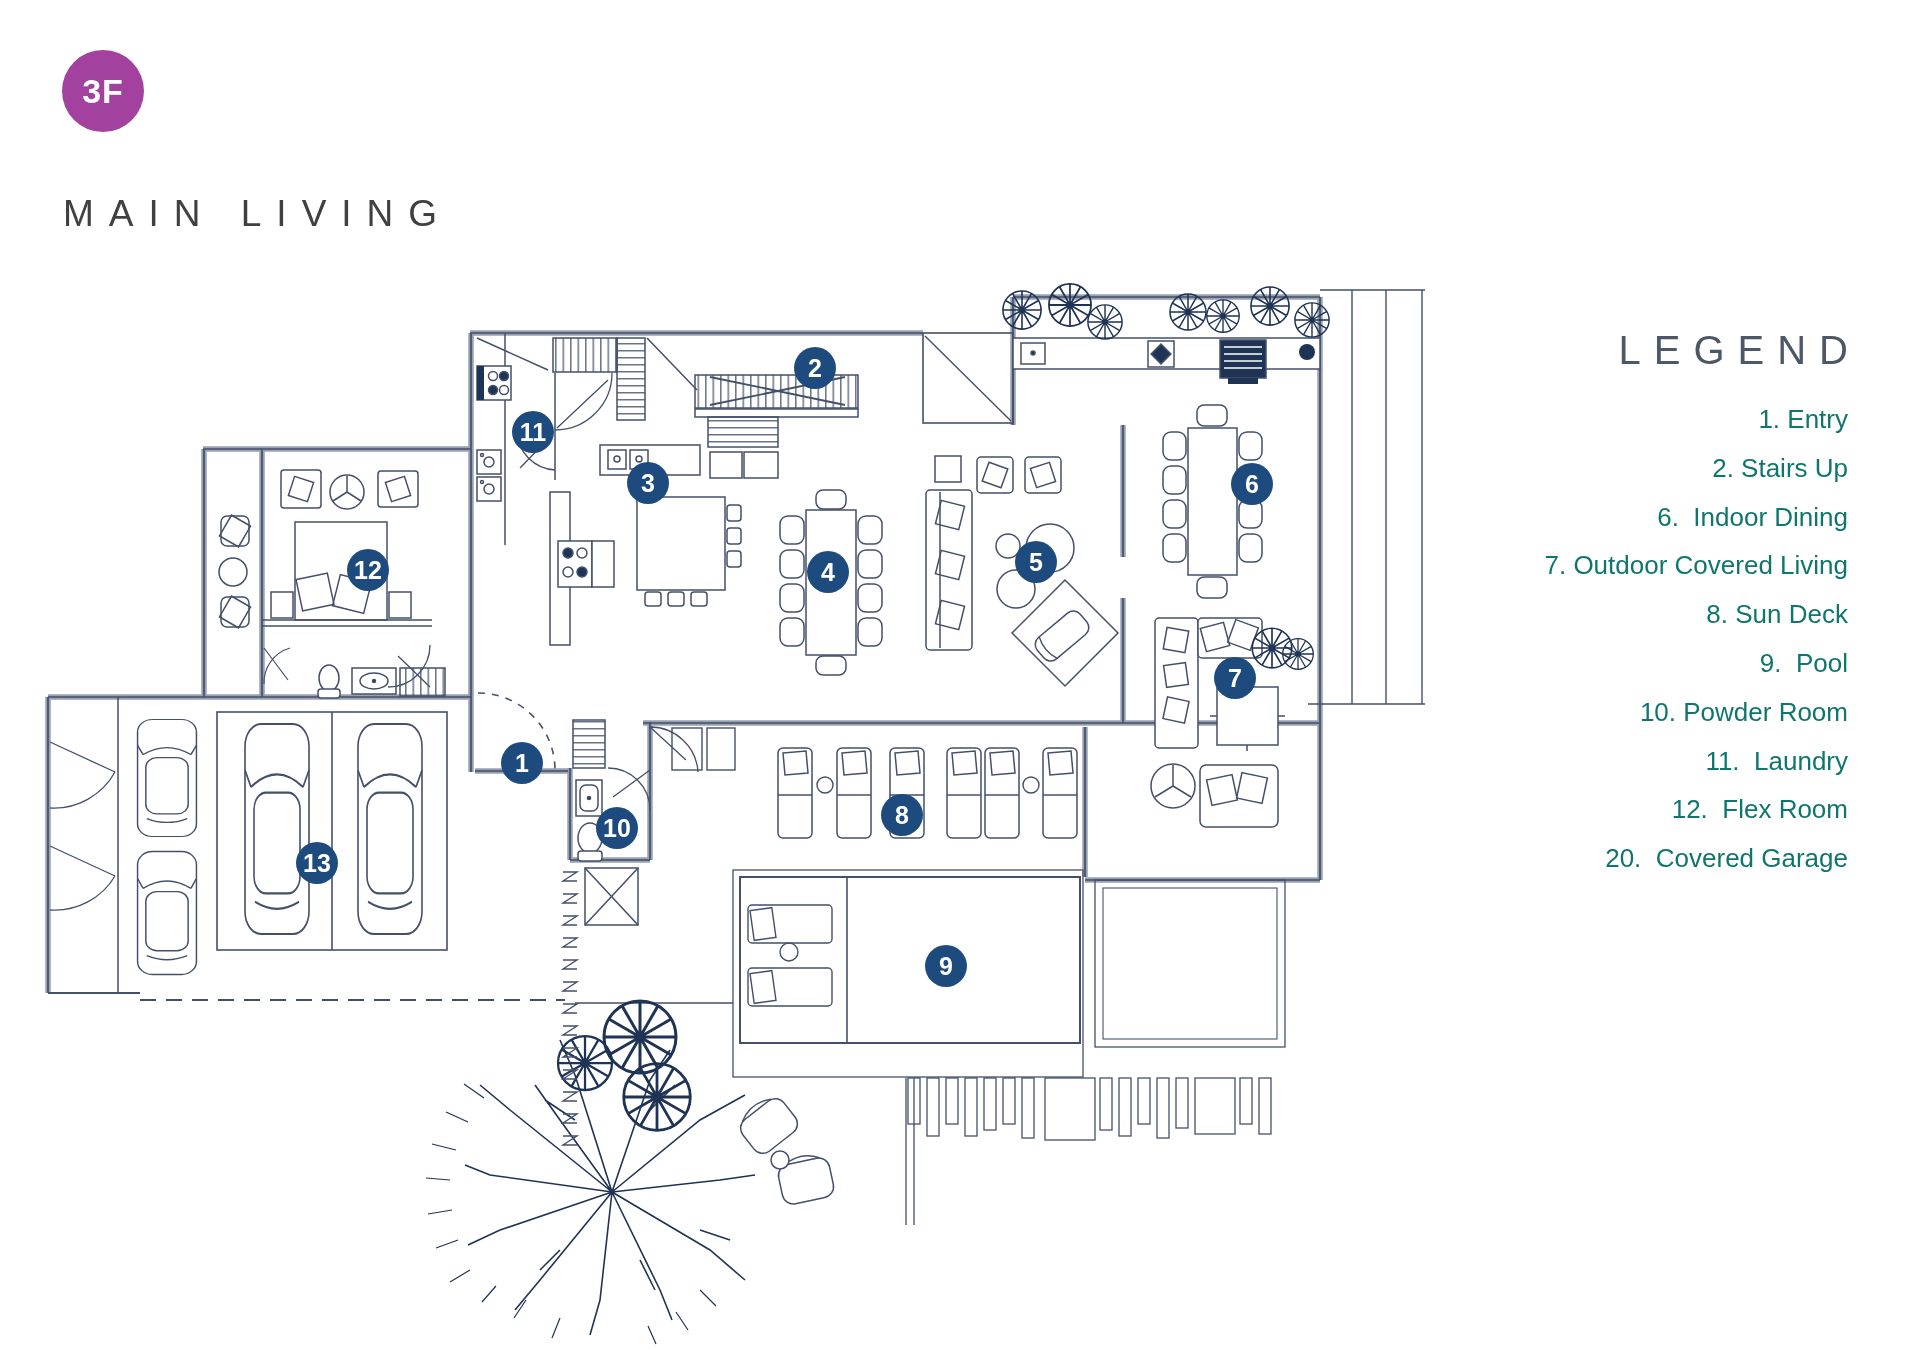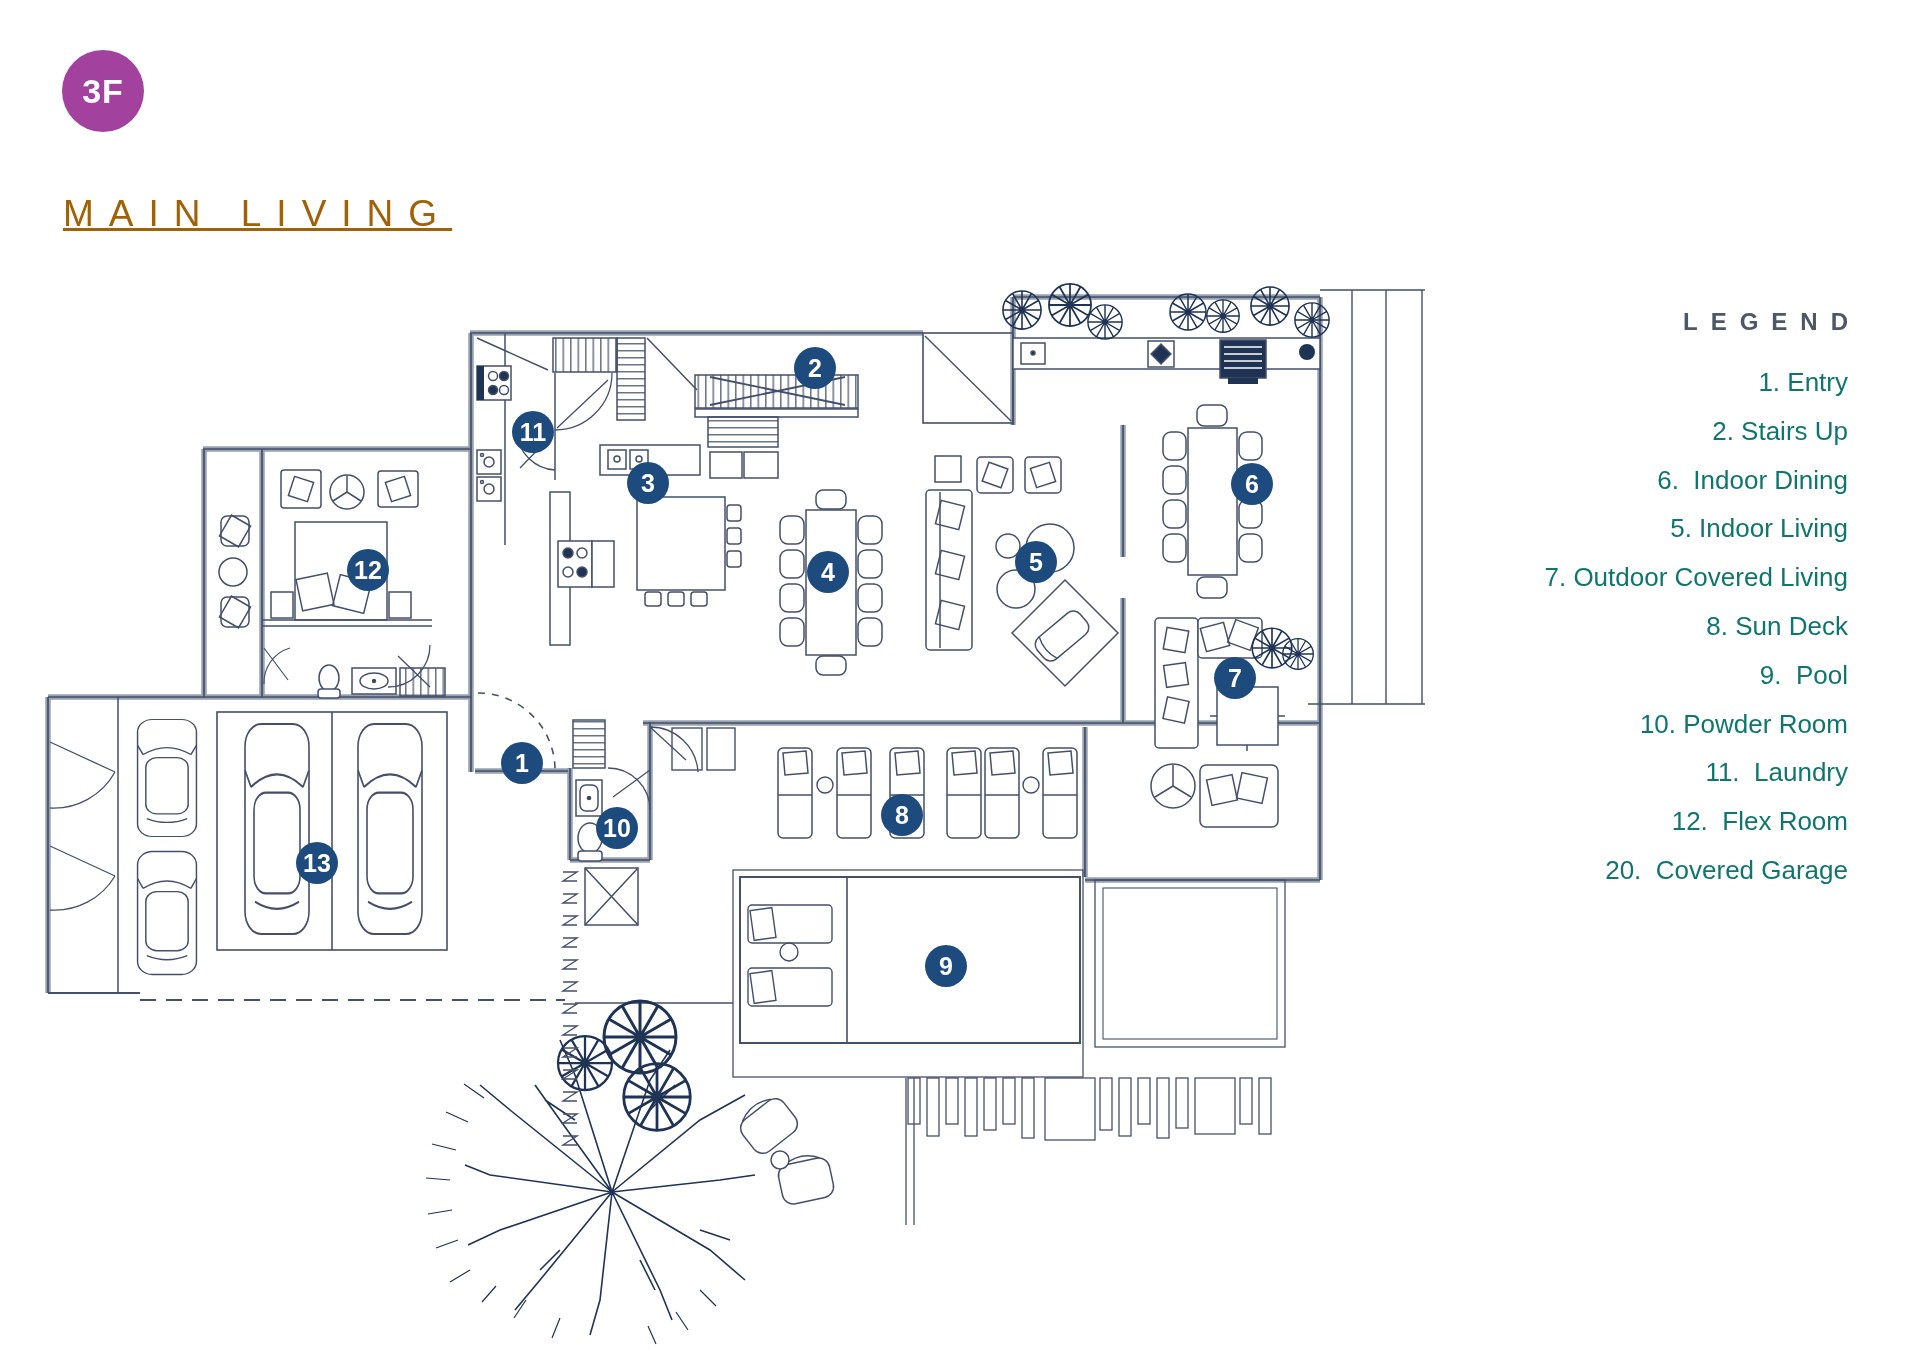--- a/index.html
+++ b/index.html
@@ -2,23 +2,23 @@
 <html><head>
 <meta charset="utf-8">
 <style>
   html,body{margin:0;padding:0;background:#fff;}
   .page{position:relative;width:1920px;height:1350px;background:#fff;overflow:hidden;
         font-family:"Liberation Sans",sans-serif;}
   .badge{position:absolute;left:62px;top:50px;width:82px;height:82px;border-radius:50%;
          display:flex;align-items:center;justify-content:center;
          color:#fff;font-size:34px;font-weight:bold;letter-spacing:1px;}
   .title{position:absolute;left:63px;top:193px;font-size:37px;font-weight:400;
-         letter-spacing:15px;color:#a16207;text-decoration:underline;}
+         letter-spacing:15px;color:#404040;}
   .legend{position:absolute;right:72px;top:308px;text-align:right;color:#4e5a68;}
-  .legend-heading{font-size:24px;font-weight:700;letter-spacing:13px;margin-right:-13px;color:#4c5865;}
+  .legend-heading{font-size:40px;font-weight:400;letter-spacing:13px;margin-right:-13px;color:#4c5865;margin-top:20px;}
   .legend-list{list-style:none;margin:22px 0 0 0;padding:0;}
   .legend-list li{font-size:26px;font-weight:300;line-height:48.8px;white-space:pre;color:#0f766e;}
   svg text.mnum{font-family:"Liberation Sans",sans-serif;font-weight:bold;font-size:25px;fill:#fff;}
   .plan{position:absolute;left:0;top:0;}
 </style>
 </head>
 <body>
 
 <div class="page">
 
@@ -27,21 +27,20 @@
   </div>
 
   <div class="title">MAIN LIVING</div>
 
   <div class="legend">
     <div class="legend-heading">LEGEND</div>
     <ul class="legend-list" id="legend-list">
         <li>1. Entry</li>
         <li>2. Stairs Up</li>
         <li>6.  Indoor Dining</li>
-        <li>5. Indoor Living</li>
         <li>7. Outdoor Covered Living</li>
         <li>8. Sun Deck</li>
         <li>9.  Pool</li>
         <li>10. Powder Room</li>
         <li>11.  Laundry</li>
         <li>12.  Flex Room</li>
         <li>20.  Covered Garage</li>
       </ul>
   </div>
 

